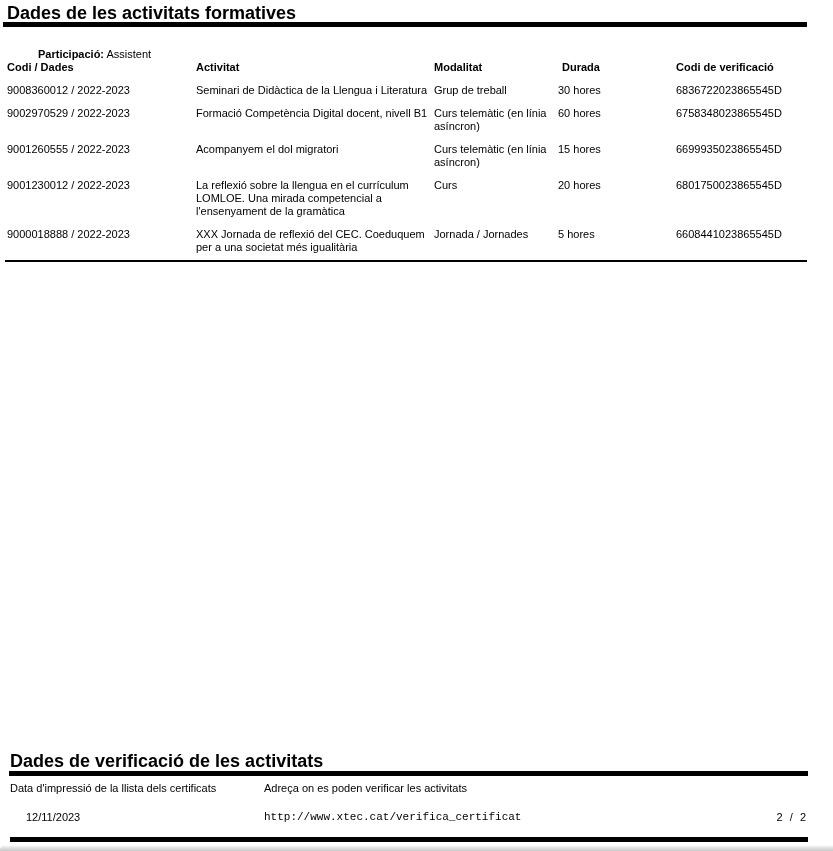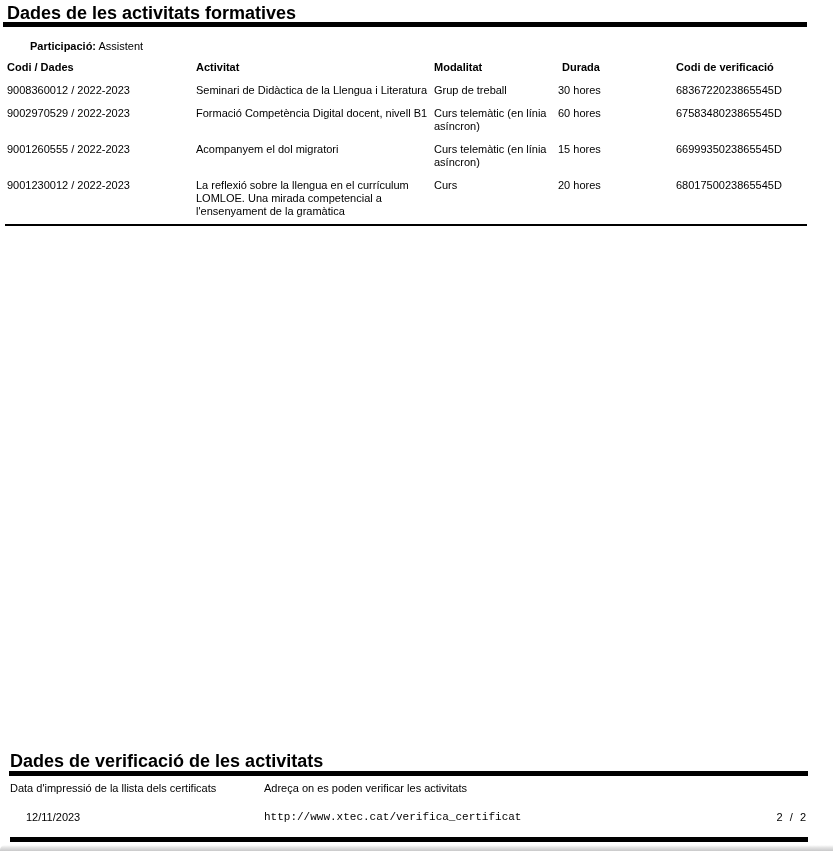--- a/index.html
+++ b/index.html
@@ -27,21 +27,21 @@
     white-space: nowrap;
   }
   #act-title { left: 7px; top: 3px; }
   .rule { position: absolute; background: #000000; }
   #title-rule { left: 3px; top: 22px; width: 804px; height: 5px; }
 
   #participation {
     position: absolute;
     left: 10px;
     top: 40px;
-    margin: 0;
+    margin: 8px;
     font-size: 11px;
     line-height: 13px;
     white-space: nowrap;
     padding-left: 20px;
   }
 
   #table {
     position: absolute;
     left: 7px;
     top: 61px;
@@ -140,20 +140,27 @@
   </div>
 
   <div class="row trow">
     <span class="c c1">9001230012 / 2022-2023</span>
     <span class="c c2">La reflexió sobre la llengua en el currículum LOMLOE. Una mirada competencial a l'ensenyament de la gramàtica</span>
     <span class="c c3">Curs</span>
     <span class="c c4">20 hores</span>
     <span class="c c5">6801750023865545D</span>
   </div>
 
+  <div class="row trow">
+    <span class="c c1">9000018888 / 2022-2023</span>
+    <span class="c c2">XXX Jornada de reflexió del CEC. Coeduquem per a una societat més igualitària</span>
+    <span class="c c3">Jornada / Jornades</span>
+    <span class="c c4">5 hores</span>
+    <span class="c c5">6608441023865545D</span>
+  </div>
 </div>
     <div class="table-bottom-rule"></div>
   </div>
 
   <h2 class="sec-title" id="ver-title">Dades de verificació de les activitats</h2>
   <div class="rule" id="ver-rule"></div>
 
   <span class="foot-text fl1">Data d'impressió de la llista dels certificats</span>
   <span class="foot-text fl2">Adreça on es poden verificar les activitats</span>
 

